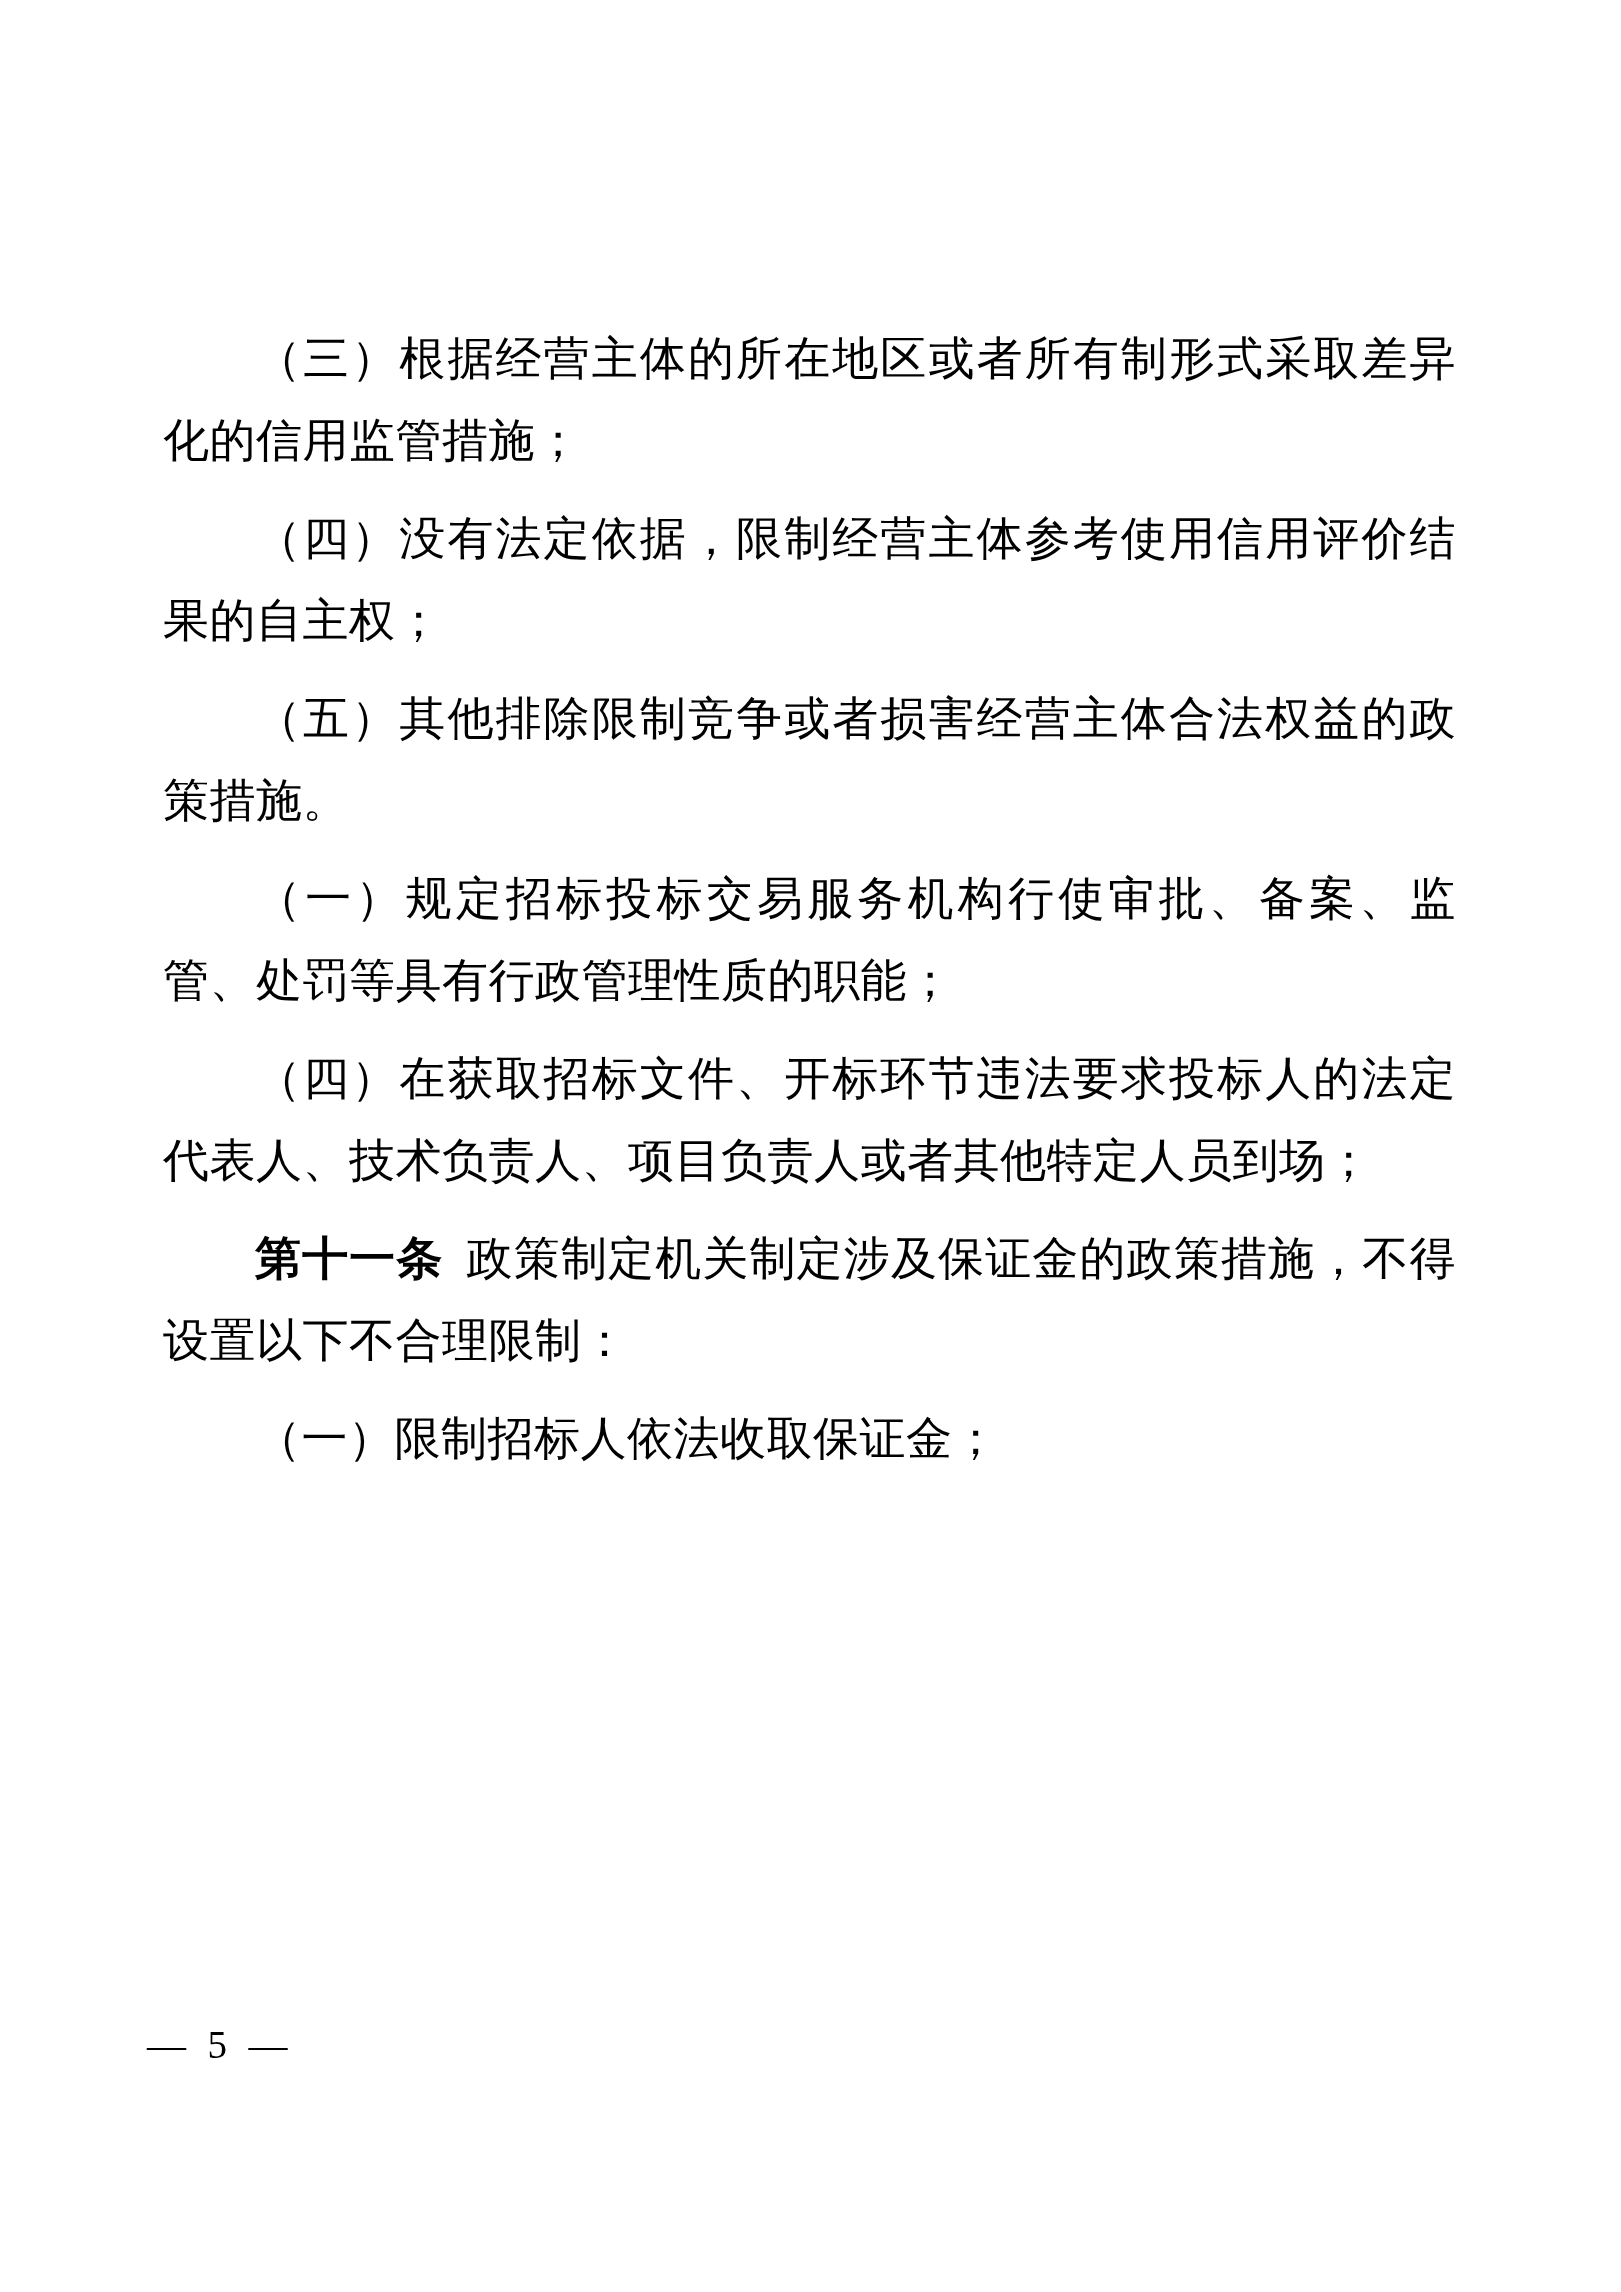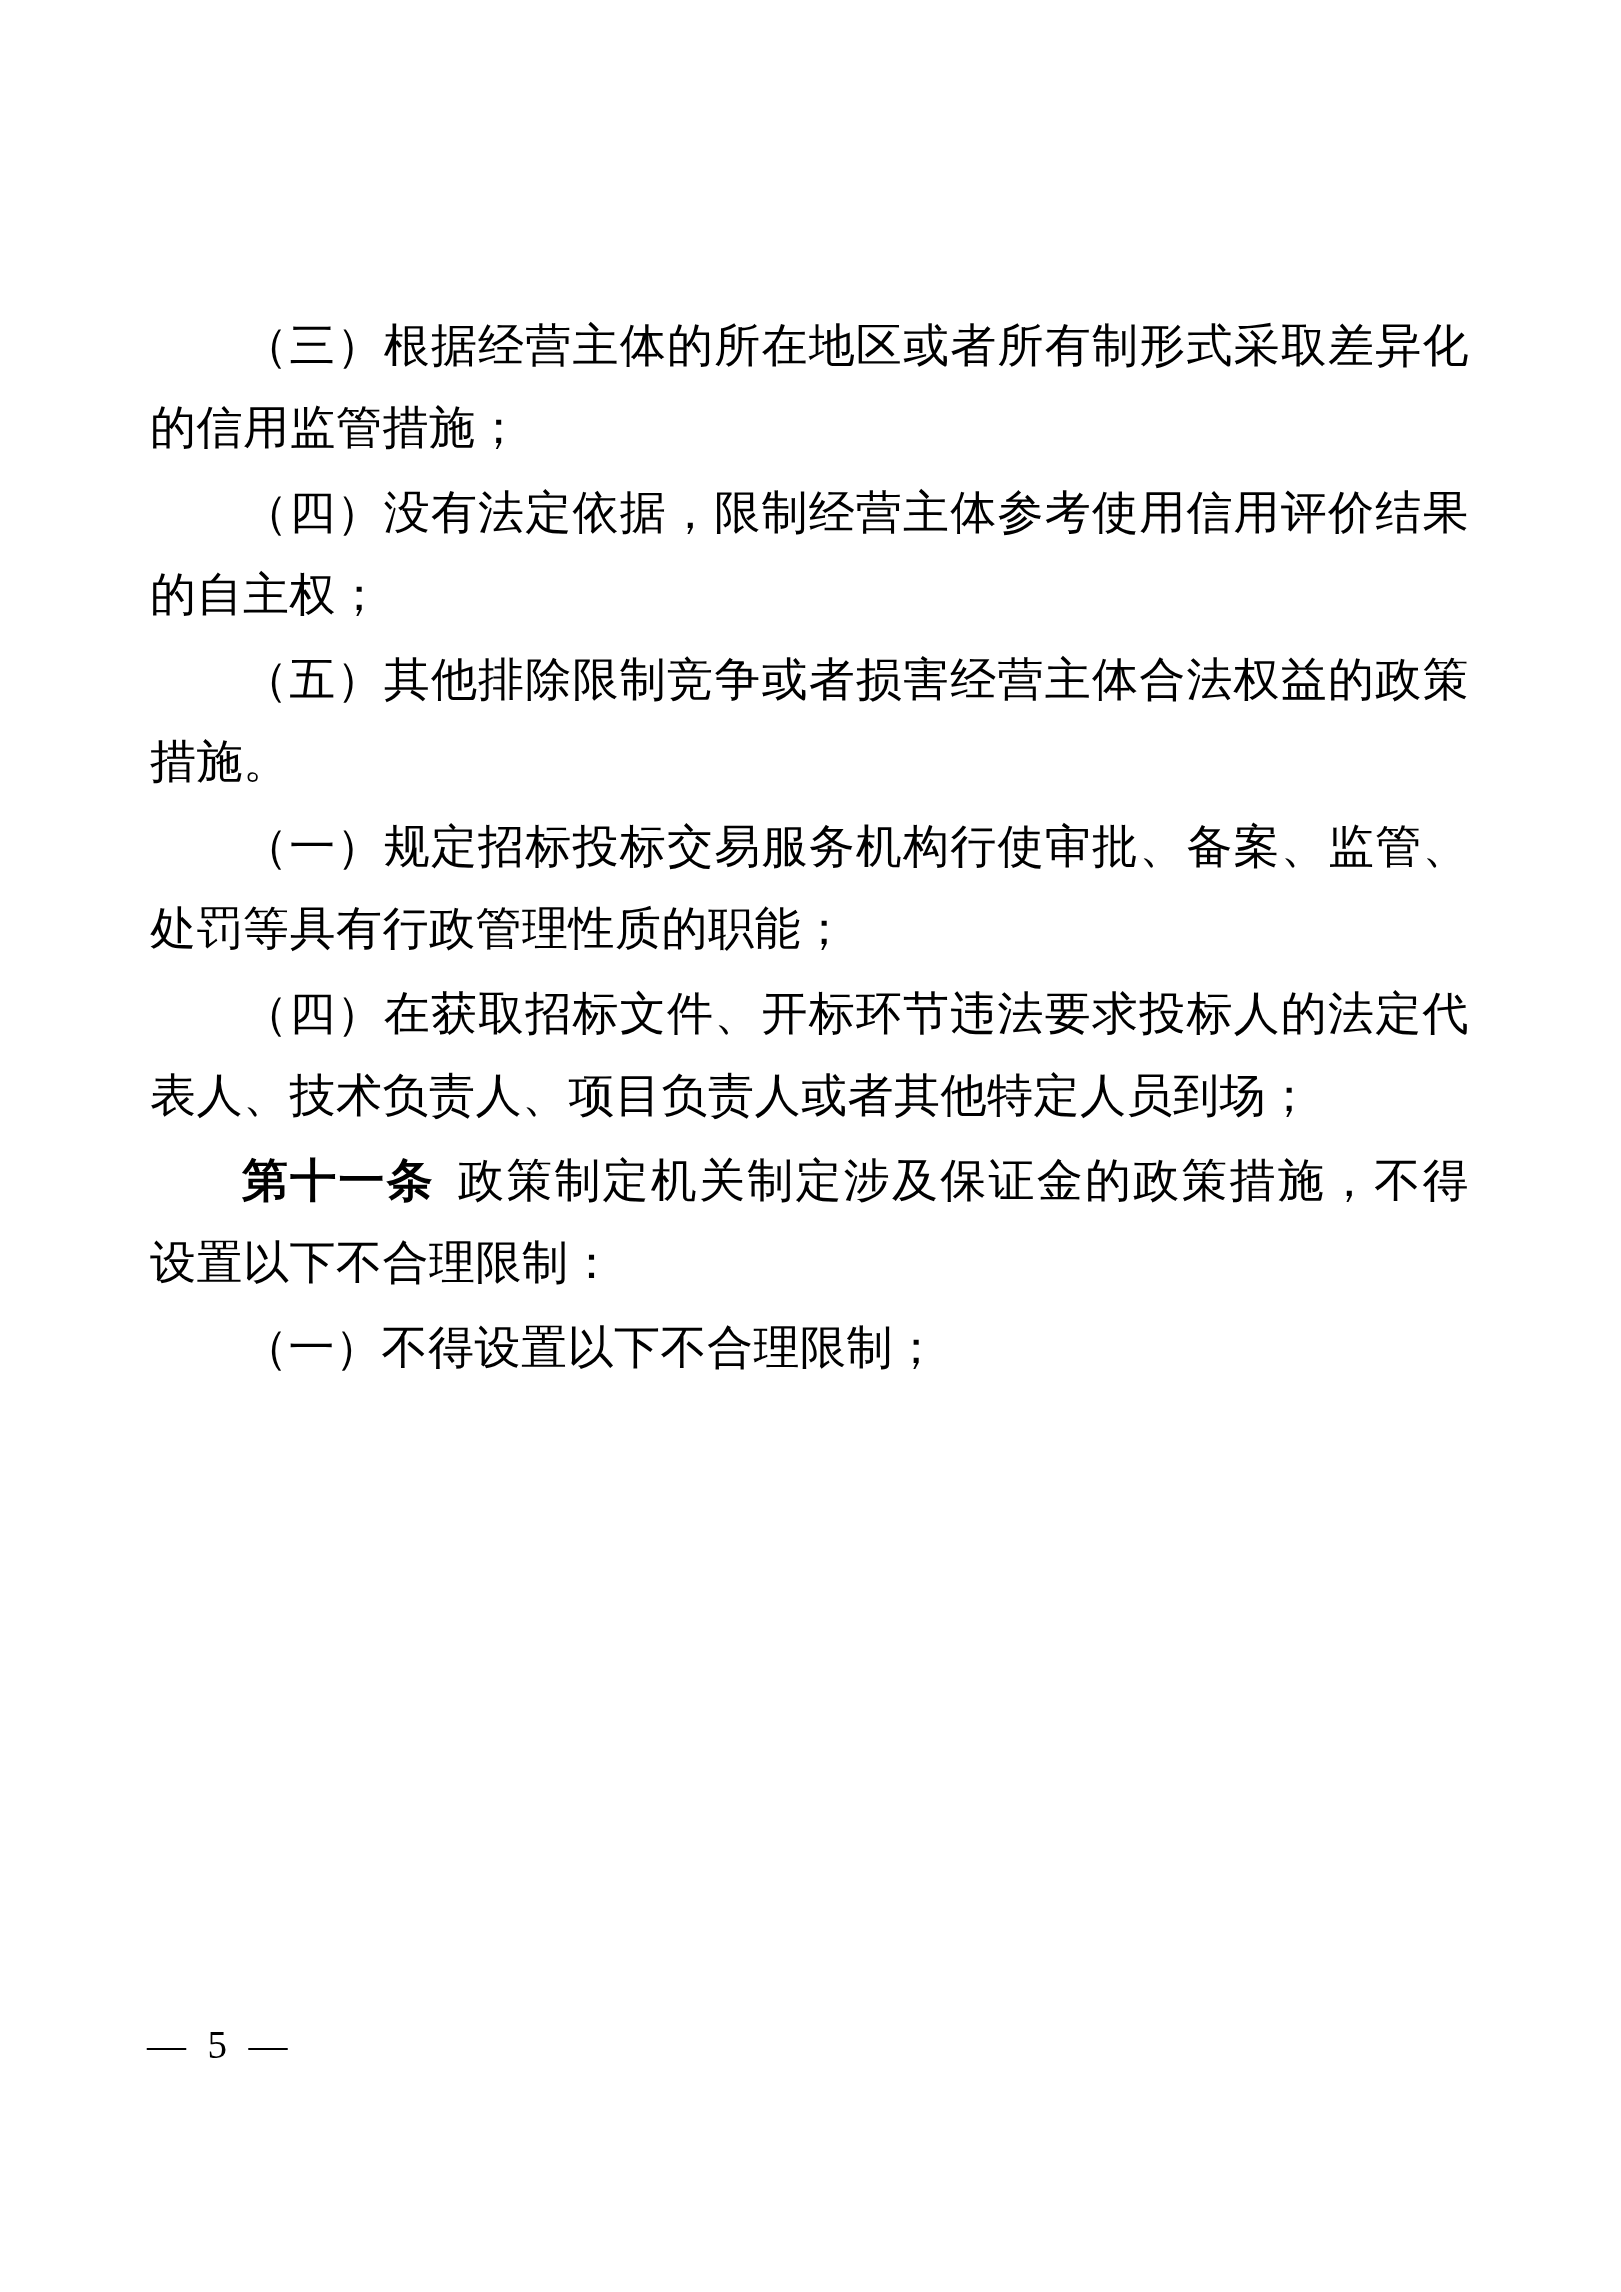--- a/index.html
+++ b/index.html
@@ -16,21 +16,21 @@
     font-family: "Liberation Serif", "DejaVu Serif", serif;
     color: #000000;
   }
   .doc-body {
     position: absolute;
     top: 302px;
     left: 147px;
     width: 1325px;
   }
   .para {
-    margin: 3px;
+    margin: 16px;
     font-size: 46px;
     line-height: 82px;
     text-indent: 2em;
     text-align: justify;
     text-align-last: left;
     letter-spacing: 0.5px;
     word-break: break-all;
   }
   .article-no {
     font-weight: bold;
@@ -65,19 +65,19 @@
 
 
     <p class="para"><span>（一）规定招标投标交易服务机构行使审批、备案、监管、处罚等具有行政管理性质的职能；</span></p>
 
 
 
     <p class="para"><span>（四）在获取招标文件、开标环节违法要求投标人的法定代表人、技术负责人、项目负责人或者其他特定人员到场；</span></p>
 
     <p class="para"><span class="article-no">第十一条</span><span>政策制定机关制定涉及保证金的政策措施，不得设置以下不合理限制：</span></p>
 
-    <p class="para"><span>（一）不得设置以下不合理限制；</span></p>
+    <p class="para"><span>（一）限制招标人依法收取保证金；</span></p>
 
   </div>
 
   <div class="page-footer">— 5 —</div>
 </div>
 
 
 </body></html>

